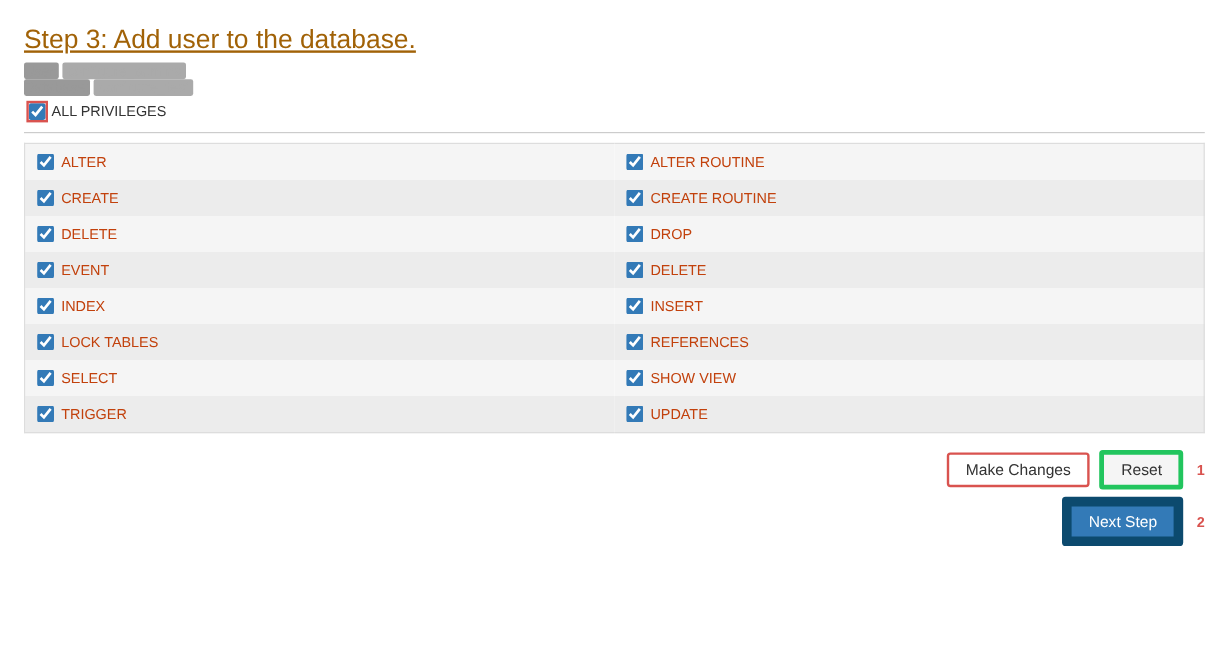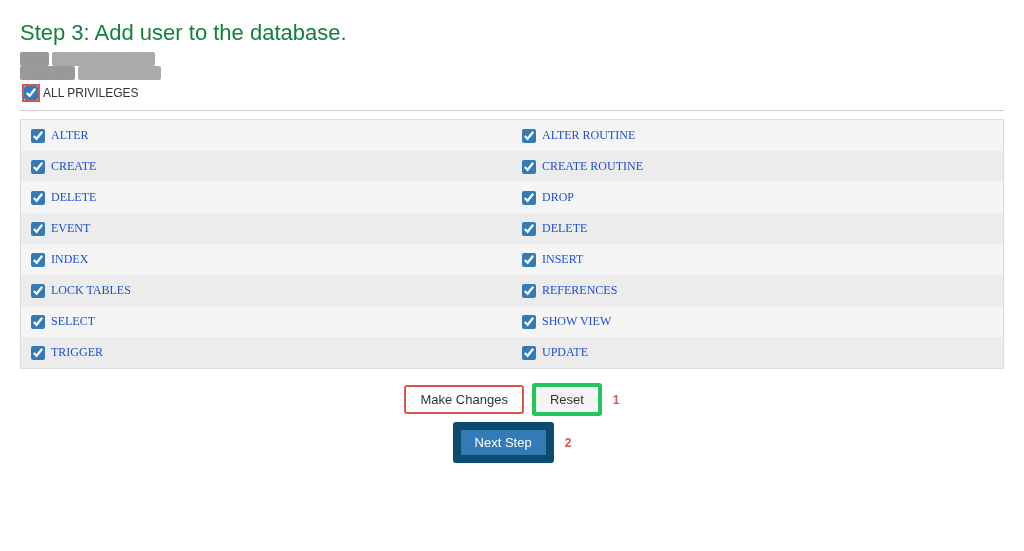--- a/index.html
+++ b/index.html
@@ -7,21 +7,22 @@
       font-family: Arial, sans-serif;
       font-size: 13px;
       background: #fff;
       color: #333;
       padding: 20px;
     }
     h1 {
       font-size: 22px;
       font-weight: normal;
       margin-bottom: 6px;
-      color: #15803d;
+      color: #a16207;
+      text-decoration: underline;
     }
     .user-info {
       font-size: 12px;
       color: #555;
     }
     .user-info span {
       background: #999;
       color: #999;
       border-radius: 2px;
     }
@@ -58,29 +59,28 @@
       align-items: center;
       gap: 6px;
     }
     .privilege-item input[type="checkbox"] {
       accent-color: #337ab7;
       width: 14px;
       height: 14px;
     }
     .privilege-label {
       font-size: 12px;
-      color: #1d4ed8;
-      font-family: Liberation Serif, serif;
+      color: #c2410c;
     }
     .buttons-section {
       margin-top: 14px;
       display: flex;
       flex-direction: column;
       gap: 6px;
-      align-items: center;
+      align-items: flex-end;
     }
     .btn-row {
       display: flex;
       align-items: center;
       gap: 8px;
     }
     .btn-make-changes {
       background: #fff;
       border: 2px solid #d9534f;
       color: #333;

